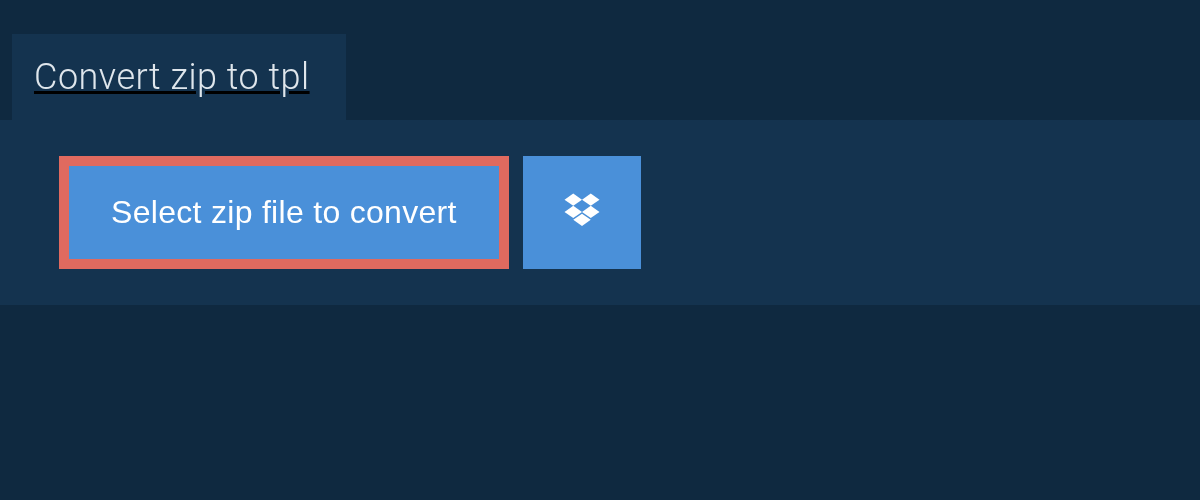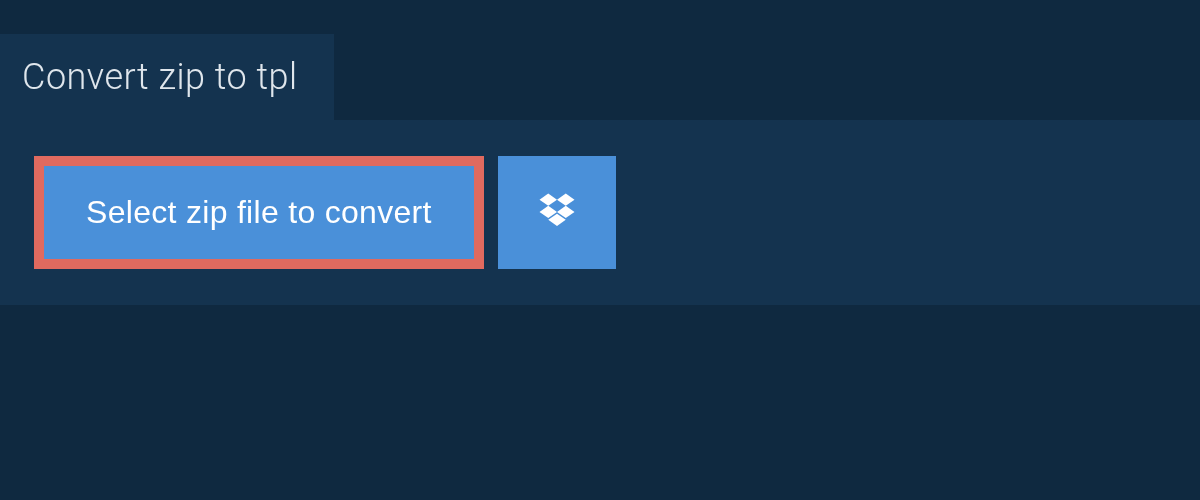--- a/index.html
+++ b/index.html
@@ -13,21 +13,22 @@
       background: #0f2940;
       font-family: -apple-system, BlinkMacSystemFont, "Segoe UI", Roboto, "Helvetica Neue", Arial, sans-serif;
       font-weight: 300;
       overflow: hidden;
     }
     .tab-header {
       display: inline-block;
       background: #14334f;
       padding: 22px 36px 22px 22px;
       margin-top: 34px;
-      margin-left: 0;
+      margin-left: 12px;
+      text-decoration: underline;
     }
     .tab-header h1 {
       color: #dfe6ec;
       font-size: 36px;
       font-weight: 300;
       letter-spacing: 0.5px;
     }
     .panel {
       background: #14334f;
       padding: 36px 34px 36px 34px;
@@ -43,20 +44,21 @@
       border: 10px solid #e06a5f;
       color: #ffffff;
       font-size: 32px;
       font-weight: 300;
       padding: 28px 42px;
       cursor: pointer;
       display: flex;
       align-items: center;
       justify-content: center;
       letter-spacing: 0.3px;
+      margin-left: 25px;
     }
     .dropbox-btn {
       background: #4a90d9;
       border: none;
       width: 118px;
       cursor: pointer;
       display: flex;
       align-items: center;
       justify-content: center;
     }

